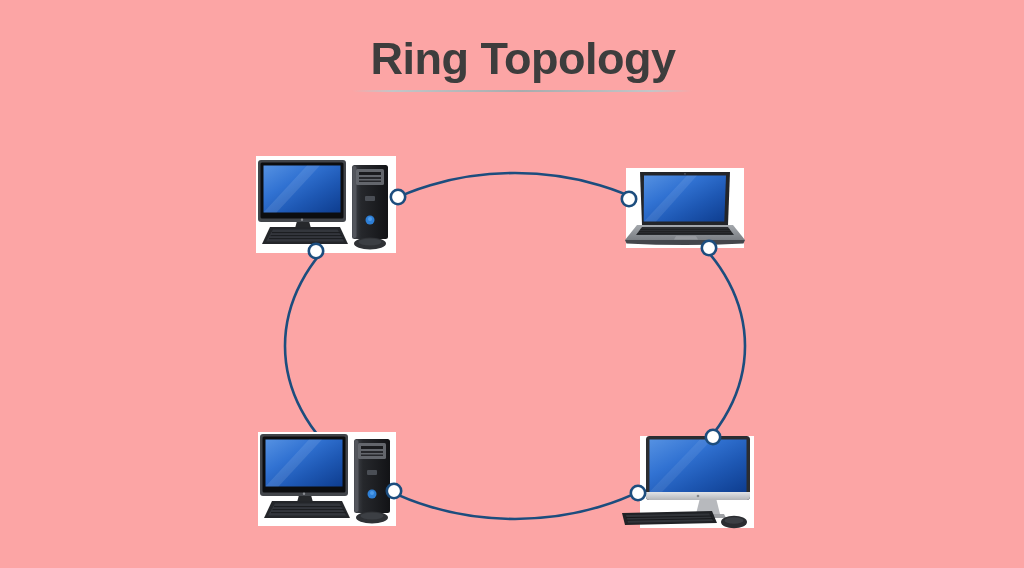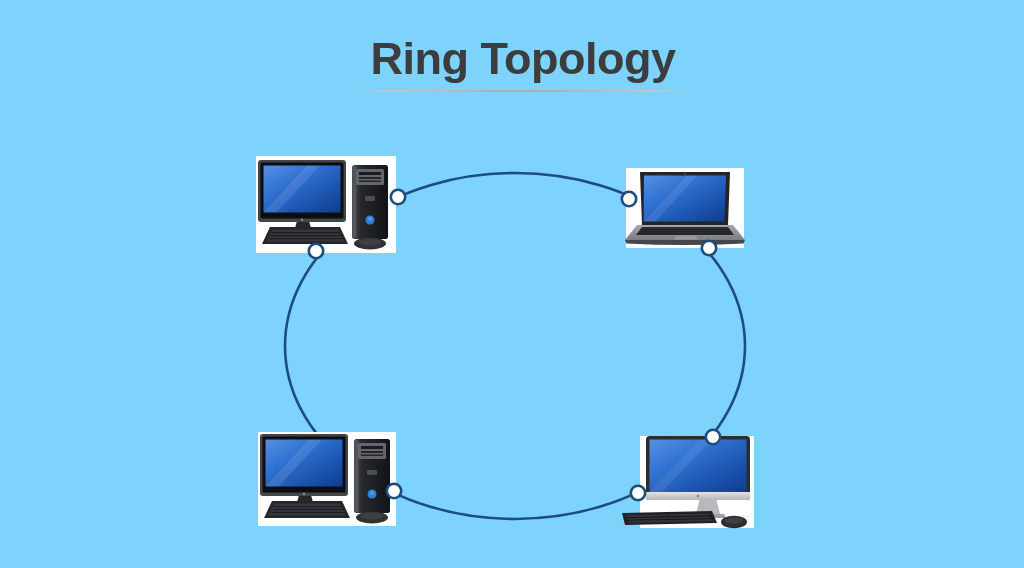--- a/index.html
+++ b/index.html
@@ -1,17 +1,17 @@
 <!DOCTYPE html>
 <html><head>
 <meta charset="utf-8">
 <style>
   html,body{margin:0;padding:0;background:#fff;}
   .canvas{
-    position:relative;width:1024px;height:568px;background:#7dd3fc;overflow:hidden;
+    position:relative;width:1024px;height:568px;background:#fca5a5;overflow:hidden;
     font-family:"Liberation Sans", sans-serif;
   }
   .title-wrap{position:absolute;top:0;left:0;width:100%;}
   .page-title{
     position:absolute;top:33px;left:0;width:100%;margin:0;
     text-align:center;transform:translateX(11px);
     font-size:45px;font-weight:700;letter-spacing:-0.5px;color:#3d3d3d;
   }
   .title-underline{
     position:absolute;top:90px;left:352px;width:340px;height:2px;

